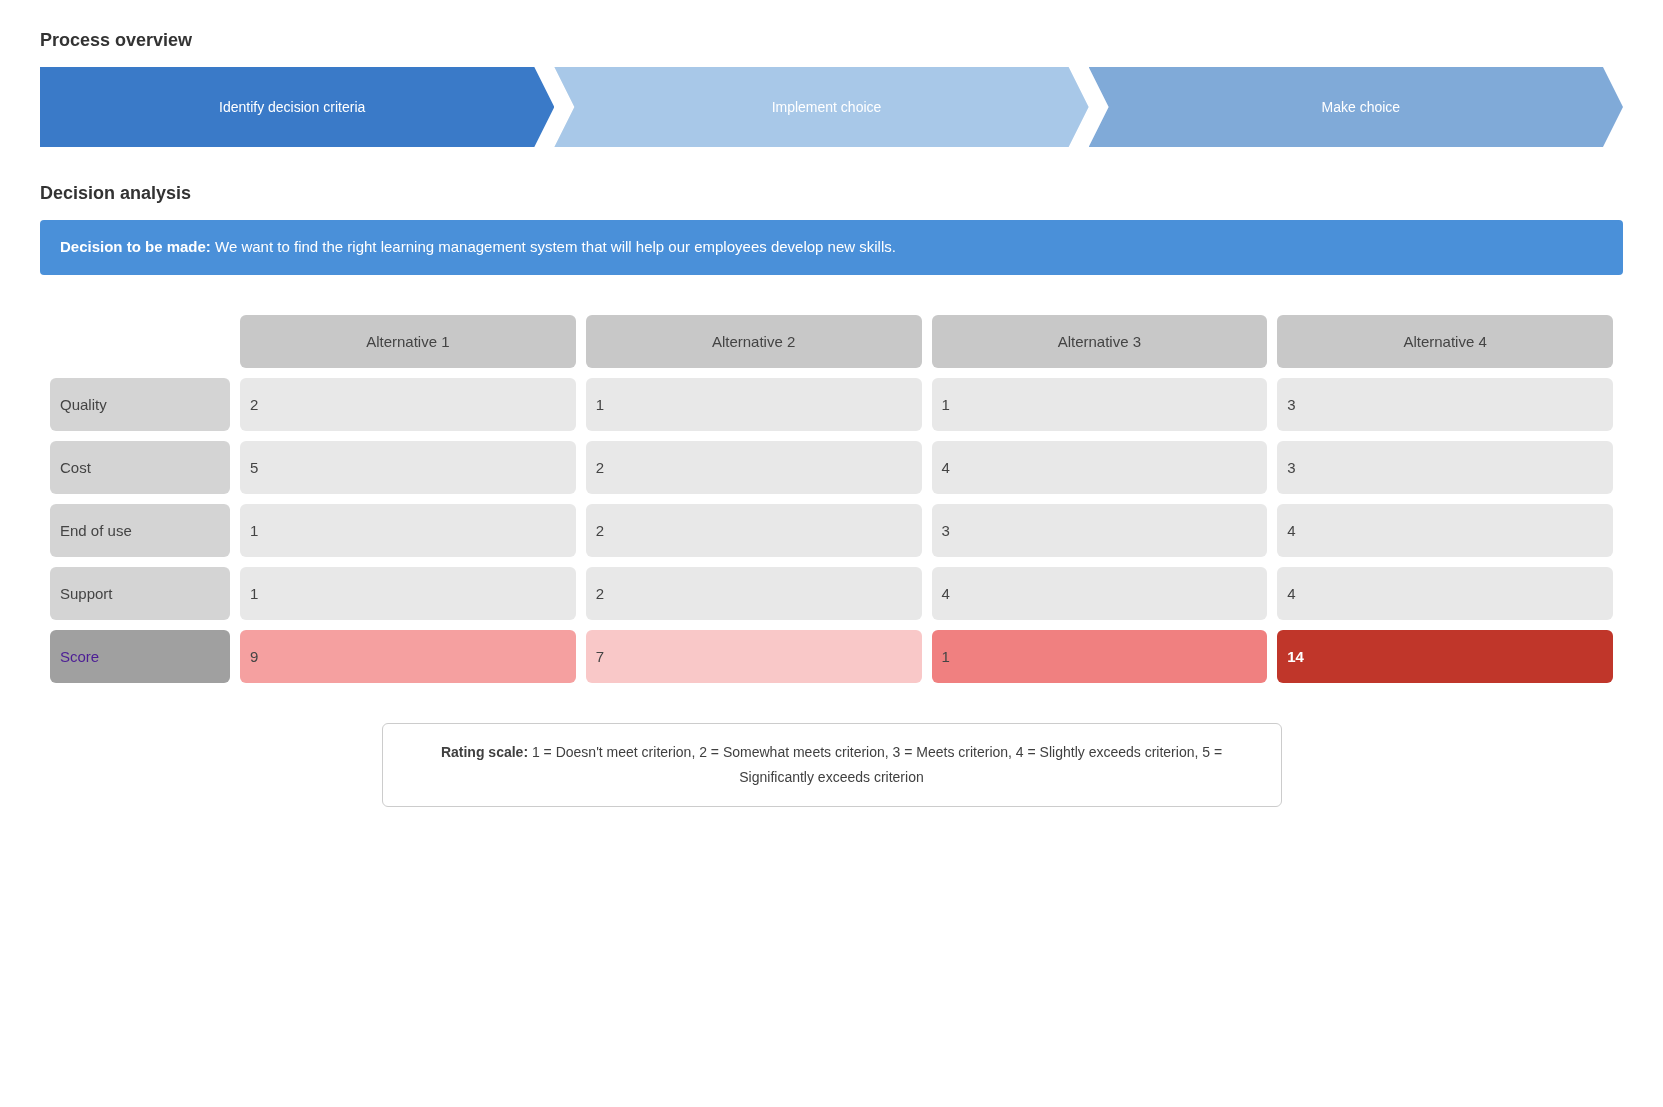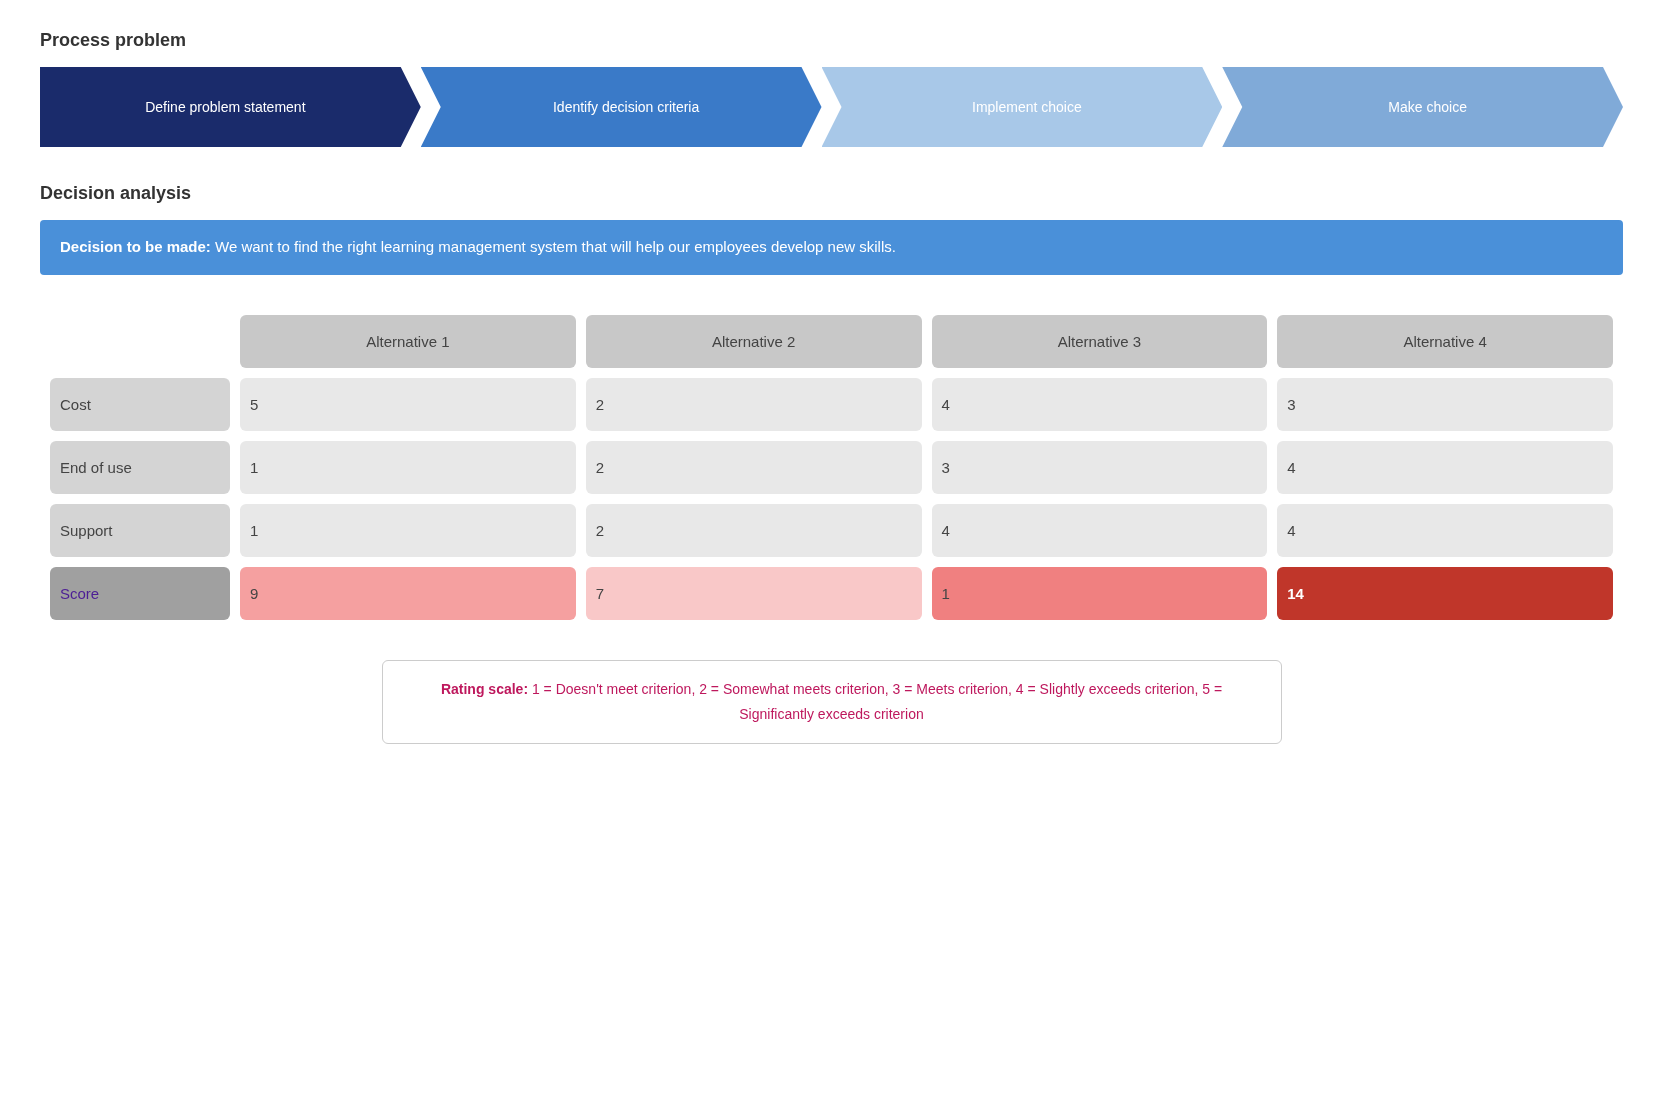--- a/index.html
+++ b/index.html
@@ -103,37 +103,36 @@
     .score-3 { background-color: #f08080; color: #444; }
     .score-4 { background-color: #c0362a; color: white; font-weight: bold; }
 
     
     .rating-scale-box {
       border: 1px solid #ccc;
       border-radius: 6px;
       padding: 16px 24px;
       text-align: center;
       font-size: 14px;
-      color: #be185d;
+      color: #404040;
       max-width: 900px;
       margin: 0 auto;
       line-height: 1.8;
     }
 
     .rating-scale-box .bold {
       font-weight: bold;
     }
   </style>
 </head>
 <body>
 
-<h2 class="section-title">Process problem</h2>
+<h2 class="section-title">Process overview</h2>
 
 <div class="process-flow" id="process-flow">
-    <div class="process-step" style="background-color: rgb(26, 43, 107);">Define problem statement</div>
     <div class="process-step" style="background-color: rgb(58, 122, 200);">Identify decision criteria</div>
     <div class="process-step" style="background-color: rgb(168, 200, 232);">Implement choice</div>
     <div class="process-step" style="background-color: rgb(128, 170, 216);">Make choice</div>
   </div>
 
 <h2 class="section-title">Decision analysis</h2>
 
 <div class="decision-box">
   <span class="label">Decision to be made:</span>
   <span> We want to find the right learning management system that will help our employees develop new skills.</span>
@@ -143,20 +142,27 @@
 <thead>
       <tr>
         <th style="width: 180px;"></th>
         <th class="header-cell">Alternative 1</th>
         <th class="header-cell">Alternative 2</th>
         <th class="header-cell">Alternative 3</th>
         <th class="header-cell">Alternative 4</th>
       </tr>
     </thead>
     <tbody>
+      <tr>
+        <td class="row-label">Quality</td>
+        <td class="data-cell">2</td>
+        <td class="data-cell">1</td>
+        <td class="data-cell">1</td>
+        <td class="data-cell">3</td>
+      </tr>
       <tr>
         <td class="row-label">Cost</td>
         <td class="data-cell">5</td>
         <td class="data-cell">2</td>
         <td class="data-cell">4</td>
         <td class="data-cell">3</td>
       </tr>
       <tr>
         <td class="row-label">End of use</td>
         <td class="data-cell">1</td>

